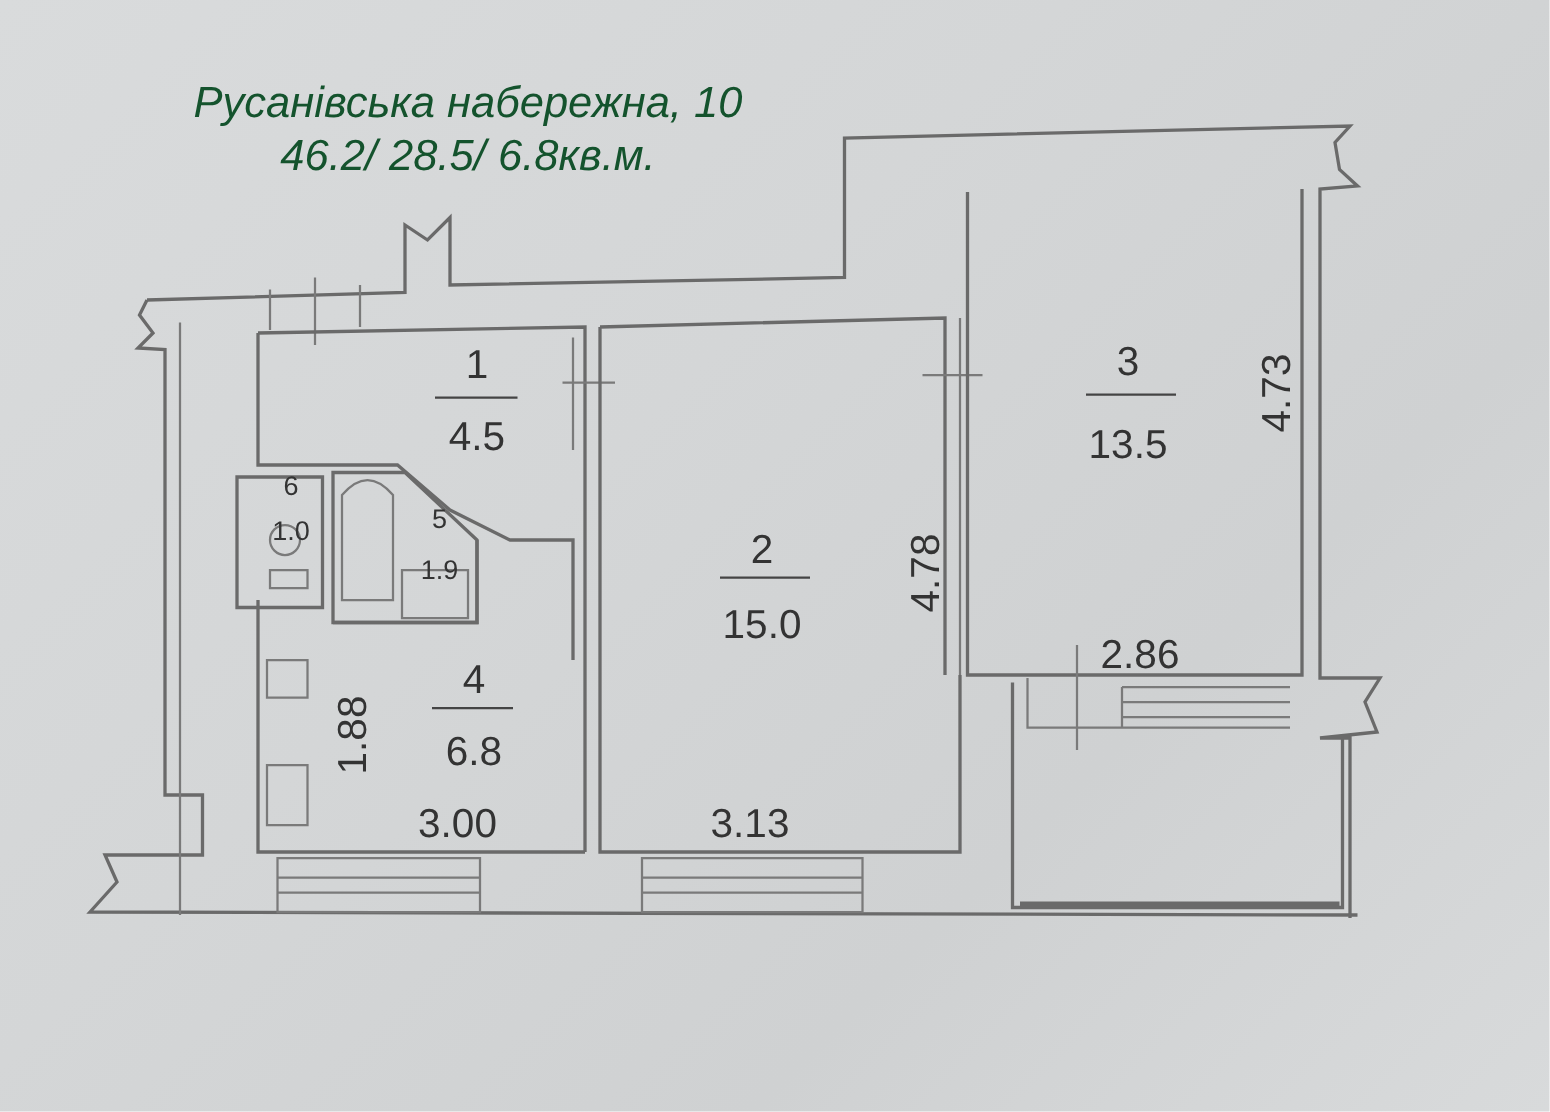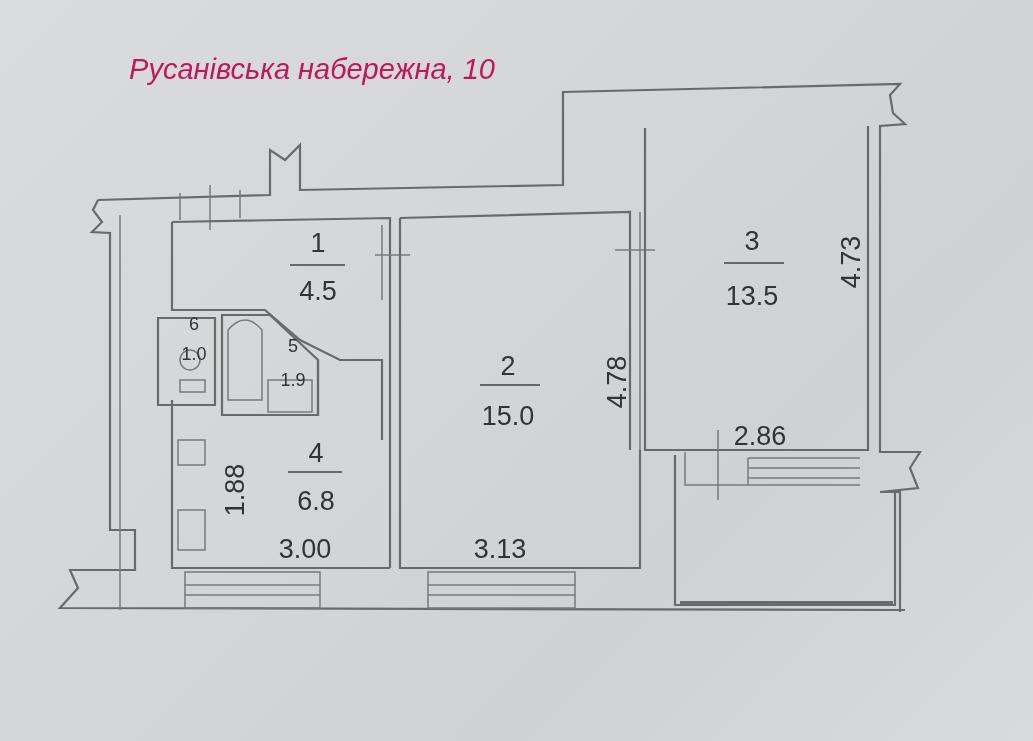--- a/index.html
+++ b/index.html
@@ -4,36 +4,37 @@
 <style>
   html, body { margin: 0; padding: 0; }
   body {
     width: 1033px; height: 741px; overflow: hidden;
     background: linear-gradient(135deg, #d9dbdc 0%, #d4d6d7 40%, #cfd1d2 70%, #d8dadb 100%);
     font-family: "Liberation Sans", sans-serif;
     position: relative;
   }
   .page-title {
     position: absolute; left: 72px; top: 52px; width: 480px;
-    font-style: italic; font-size: 29px; color: #be185d; line-height: 1.22;
+    font-style: italic; font-size: 29px; color: #14532d; line-height: 1.22;
     text-align: center;
   }
   .page-title div { white-space: nowrap; }
   svg { position: absolute; left: 0; top: 0; }
   .wall { fill: none; stroke: #6a6a6a; stroke-width: 2.2; }
   .thin { fill: none; stroke: #7a7a7a; stroke-width: 1.5; }
   .lbl { font-family: "Liberation Sans", sans-serif; fill: #333; }
   .num { font-size: 27px; }
   .small { font-size: 18px; }
 </style>
 </head>
 <body>
 
 <div class="page-title">
   <div>Русанівська набережна, 10</div>
+  <div>46.2/ 28.5/ 6.8кв.м.</div>
 </div>
 
 <svg width="1033" height="741" viewBox="0 0 1033 741">
 
   <g>
     <path class="wall" d="M98,200 L270,195 L270,150 L285,160 L300,145 L300,190 L563,185 L563,92 L900,84 L890,95 L893,113 L905,124 L880,126 L880,452 L920,452 L910,468 L918,488 L880,492 L900,492 L900,612"></path>
     <path class="wall" d="M98,200 L93,210 L102,222 L92,232 L110,233 L110,530 L135,530 L135,570 L70,570 L78,588 L60,608 L905,610"></path>
     <path class="thin" d="M120,215 L120,610"></path>
     <path class="thin" d="M180,193 L180,220 M240,190 L240,218"></path>
     <path class="thin" d="M210,185 L210,230"></path>

